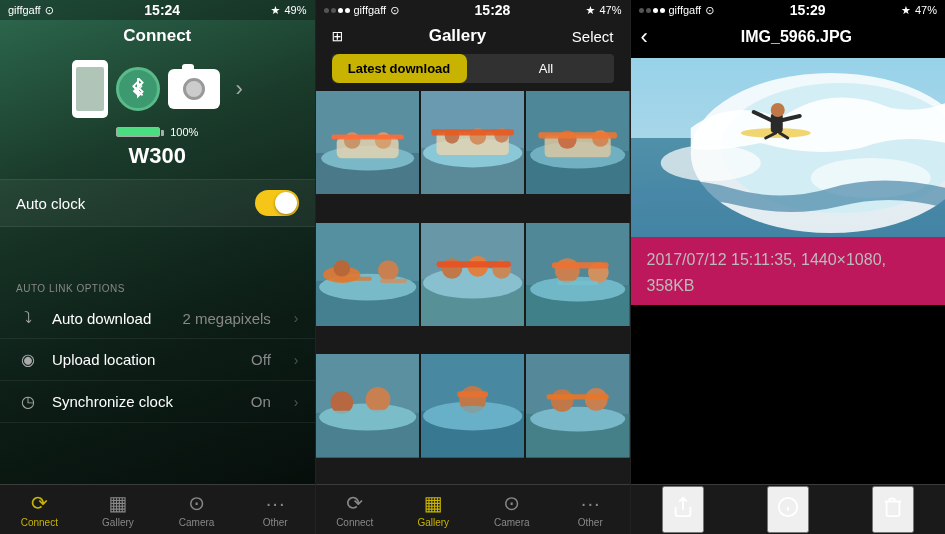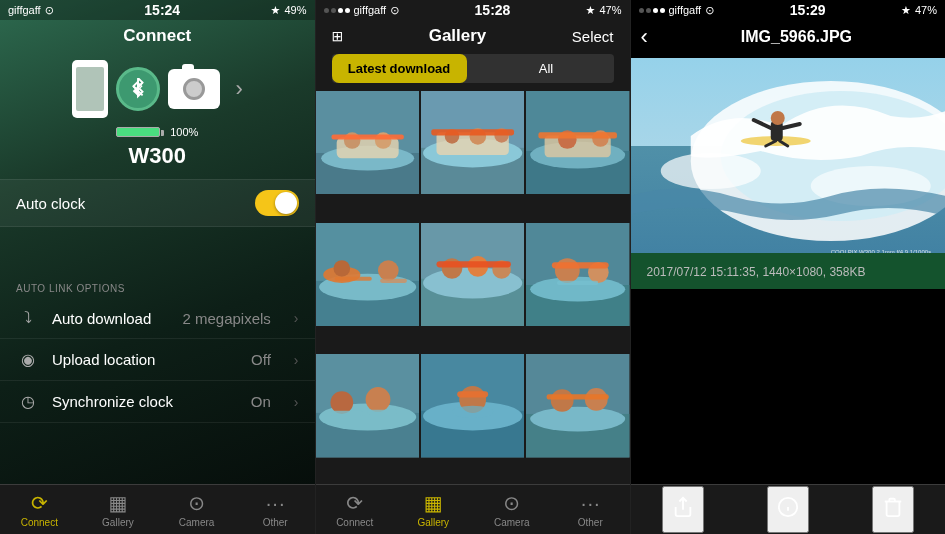--- a/index.html
+++ b/index.html
@@ -334,23 +334,23 @@
 
     .p3-surf-main {
       width: 100%;
       height: 340px;
       position: relative;
       overflow: hidden;
     }
 
     .p3-meta {
       padding: 10px 16px 6px;
-      background: #14532d;
+      background: #be185d;
       color: #bbb;
-      font-size: 12px;
+      font-size: 16px;
       line-height: 1.6;
     }
 
     
     .tab-bar {
       display: flex;
       border-top: 1px solid rgba(255,255,255,0.15);
       background: #1a1a1a;
       height: 50px;
     }

